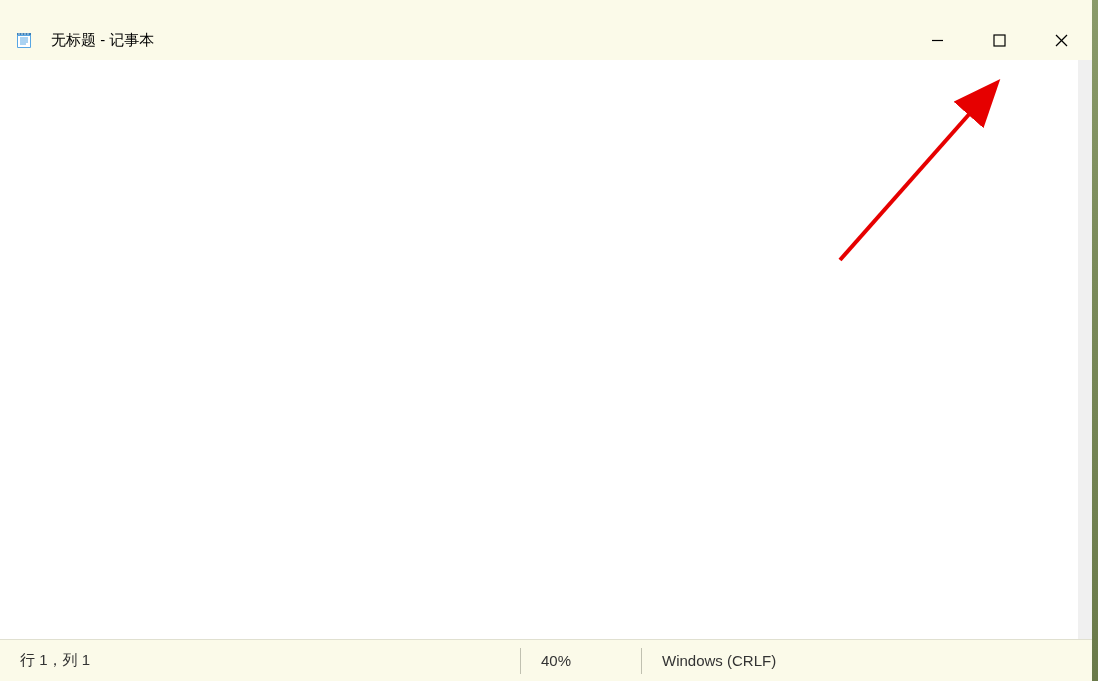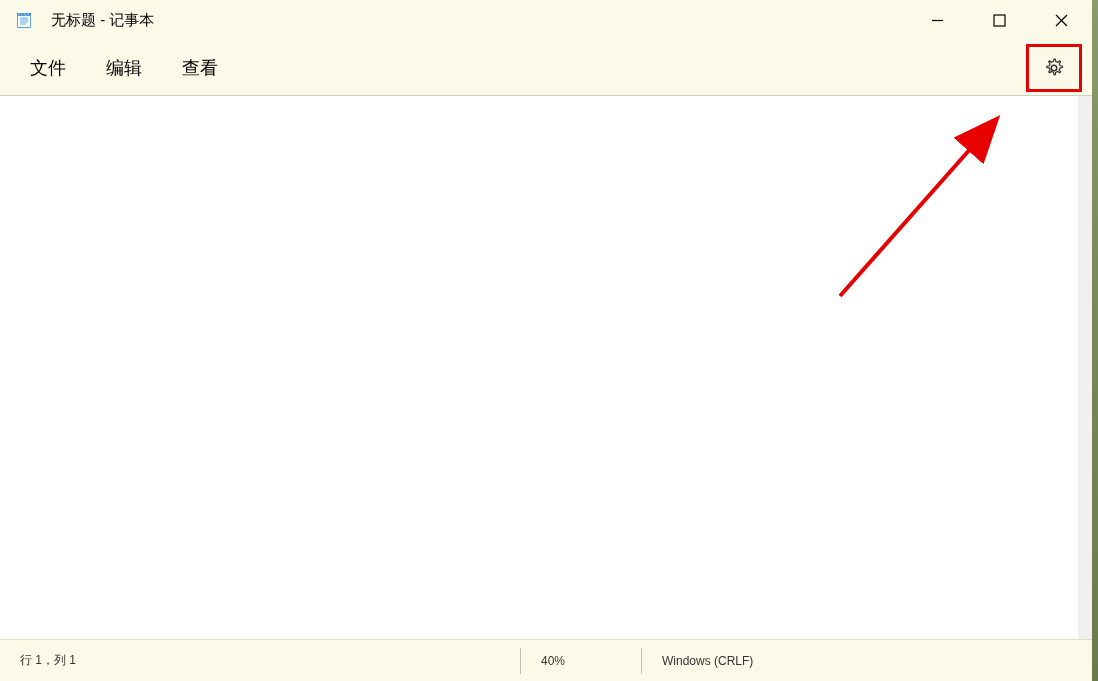--- a/index.html
+++ b/index.html
@@ -21,20 +21,21 @@
       display: flex;
       flex-direction: column;
       background: #fbfae9;
     }
     .titlebar {
       height: 40px;
       display: flex;
       align-items: center;
       padding-left: 15px;
       background: #fbfae9;
+      margin-top: 20px;
     }
     .titlebar-icon {
       width: 18px;
       height: 18px;
       margin-right: 18px;
     }
     .titlebar-title {
       font-size: 15px;
       color: #000;
       flex: 1;
@@ -116,21 +117,21 @@
       position: absolute;
       pointer-events: none;
       z-index: 10;
     }
     .statusbar {
       height: 42px;
       display: flex;
       align-items: center;
       background: #fbfae9;
       border-top: 1px solid #e0e0d0;
-      font-size: 12px;
+      font-size: 15px;
       color: #333;
     }
     .status-section {
       padding: 0 20px;
     }
     .status-divider {
       width: 1px;
       height: 26px;
       background: #c0c0b0;
     }
@@ -177,32 +178,20 @@
       </div>
       <div class="window-control">
         <svg viewBox="0 0 13 13">
           <line x1="1" y1="1" x2="12" y2="12" stroke="#000" stroke-width="1.2"></line>
           <line x1="12" y1="1" x2="1" y2="12" stroke="#000" stroke-width="1.2"></line>
         </svg>
       </div>
     </div>
   </div>
 
-  <div class="menubar">
-    <div class="menu-item">文件</div>
-    <div class="menu-item">编辑</div>
-    <div class="menu-item">查看</div>
-    <div class="menu-spacer"></div>
-    <div class="settings-button">
-      <svg viewBox="0 0 20 20">
-        <path d="M10 6.5 a3.5 3.5 0 1 0 0 7 a3.5 3.5 0 1 0 0 -7 M10 8 a2 2 0 1 1 0 4 a2 2 0 1 1 0 -4" fill="#333"></path>
-        <path d="M10 1 l1.3 0 l0.4 2.4 l2 0.9 l2 -1.4 l0.9 0.9 l-1.4 2 l0.9 2 l2.4 0.4 l0 1.3 l-2.4 0.4 l-0.9 2 l1.4 2 l-0.9 0.9 l-2 -1.4 l-2 0.9 l-0.4 2.4 l-1.3 0 l-0.4 -2.4 l-2 -0.9 l-2 1.4 l-0.9 -0.9 l1.4 -2 l-0.9 -2 l-2.4 -0.4 l0 -1.3 l2.4 -0.4 l0.9 -2 l-1.4 -2 l0.9 -0.9 l2 1.4 l2 -0.9 z" fill="none" stroke="#333" stroke-width="1.2"></path>
-      </svg>
-    </div>
-  </div>
 
   <div class="editor">
     <textarea style=""></textarea>
     <div class="scrollbar"></div>
     <svg class="arrow-annotation" style="left: 820px; top: 0px; width: 200px; height: 220px;">
       <defs>
         <marker id="arrowhead" markerWidth="12" markerHeight="10" refX="10" refY="5" orient="auto">
           <polygon points="0 0, 12 5, 0 10" fill="#e60000"></polygon>
         </marker>
       </defs>

